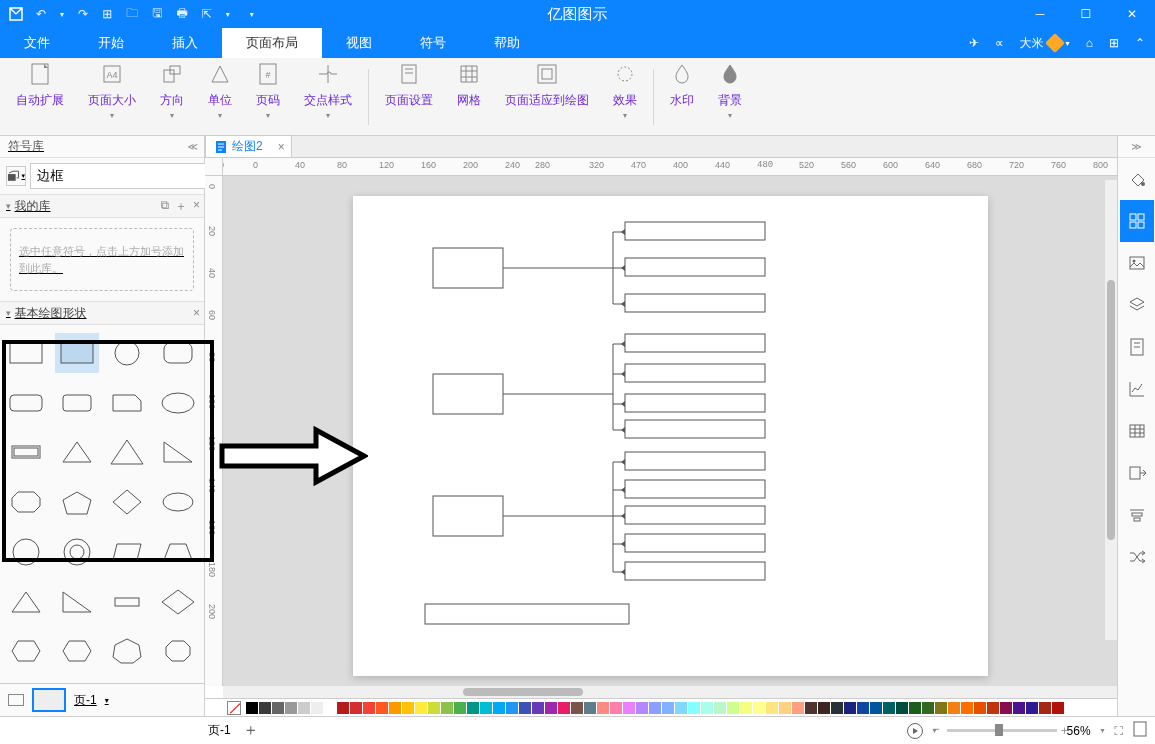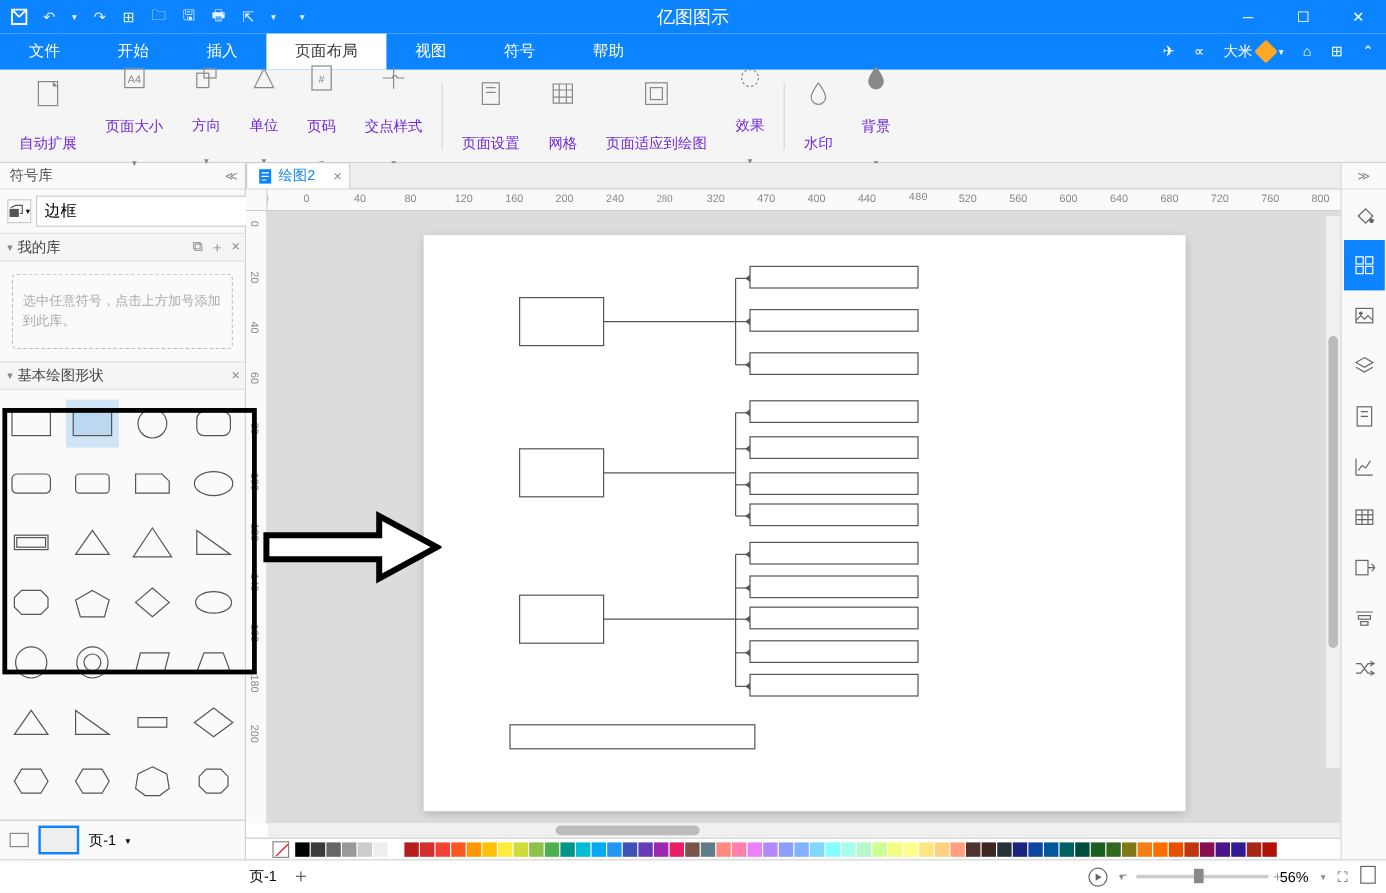--- a/index.html
+++ b/index.html
@@ -15,29 +15,29 @@
 
 .menubar { height: 30px; background: #0d84ff; display: flex; align-items: center; color: #fff; position: relative; }
 .menubar .menu-item { padding: 0 24px; height: 30px; display: flex; align-items: center; cursor: pointer; font-size: 13px; }
 .menubar .menu-item.active { background: #fff; color: #333; }
 .menubar .right-icons { position: absolute; right: 10px; display: flex; gap: 16px; align-items: center; }
 .menubar .right-icons span { cursor: pointer; }
 .user-badge { display: flex; align-items: center; gap: 4px; }
 .diamond-icon { width: 14px; height: 14px; background: #ffa726; transform: rotate(45deg); border-radius: 2px; }
 
 .ribbon { height: 78px; background: #f5f5f5; border-bottom: 1px solid #d0d0d0; display: flex; align-items: center; padding: 0 4px; }
-.ribbon-item { display: flex; flex-direction: column; align-items: center; justify-content: center; padding: 0 12px; height: 70px; cursor: pointer; position: relative; gap: 15px; }
+.ribbon-item { display: flex; flex-direction: column; align-items: center; justify-content: flex-start; padding: 0 12px; height: 70px; cursor: pointer; position: relative; }
 .ribbon-item .ico { width: 24px; height: 24px; display: flex; align-items: center; justify-content: center; color: #666; margin-bottom: 6px; }
 .ribbon-item .lbl { font-size: 12px; color: #6d28d9; }
 .ribbon-item .dd { font-size: 8px; color: #888; margin-top: 2px; }
 .ribbon-sep { width: 1px; height: 56px; background: #d8d8d8; margin: 0 4px; }
 
 .workspace { display: flex; height: calc(744px - 28px - 30px - 78px - 28px); }
 
-.left-panel { width: 205px; border-right: 1px solid #d0d0d0; background: #fafafa; display: flex; flex-direction: column; }
+.left-panel { width: 205px; border-right: 1px solid #d0d0d0; background: #fafafa; display: flex; flex-direction: column; text-decoration: underline; }
 .panel-header { height: 22px; display: flex; align-items: center; padding: 0 8px; font-size: 12px; color: #555; border-bottom: 1px solid #e0e0e0; position: relative; }
 .panel-header .collapse { position: absolute; right: 6px; font-size: 10px; color: #888; cursor: pointer; }
 .search-row { display: flex; align-items: center; padding: 4px 6px; gap: 4px; }
 .search-row .shape-select { width: 20px; height: 20px; border: 1px solid #ccc; display: flex; align-items: center; justify-content: center; }
 .search-input { flex: 1; height: 26px; border: 1px solid #ccc; padding: 0 24px 0 6px; position: relative; }
 .search-wrap { position: relative; flex: 1; }
 .search-wrap .mag { position: absolute; right: 6px; top: 4px; color: #888; }
 .nav-btns { display: flex; flex-direction: column; border: 1px solid #ccc; width: 18px; }
 .nav-btns div { height: 13px; display: flex; align-items: center; justify-content: center; font-size: 8px; color: #888; cursor: pointer; }
 
@@ -473,21 +473,21 @@
     <div class="ruler-corner"></div>
     <div class="ruler-h" id="ruler-h">
         <div class="tick" style="left: -12px;">-40</div>
         <div class="tick" style="left: 30px;">0</div>
         <div class="tick" style="left: 72px;">40</div>
         <div class="tick" style="left: 114px;">80</div>
         <div class="tick" style="left: 156px;">120</div>
         <div class="tick" style="left: 198px;">160</div>
         <div class="tick" style="left: 240px;">200</div>
         <div class="tick" style="left: 282px;">240</div>
-        <div class="tick" style="left: 324px; font-family: Liberation Serif, serif;">280</div>
+        <div class="tick" style="left: 312px;">280</div>
         <div class="tick" style="left: 366px;">320</div>
         <div class="tick" style="left: 408px;">470</div>
         <div class="tick" style="left: 450px;">400</div>
         <div class="tick" style="left: 492px;">440</div>
         <div class="tick" style="left: 534px; font-family: Liberation Mono, monospace;">480</div>
         <div class="tick" style="left: 576px;">520</div>
         <div class="tick" style="left: 618px;">560</div>
         <div class="tick" style="left: 660px;">600</div>
         <div class="tick" style="left: 702px;">640</div>
         <div class="tick" style="left: 744px;">680</div>

